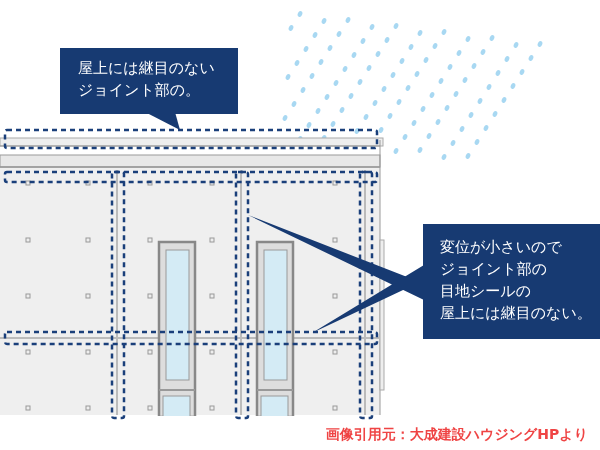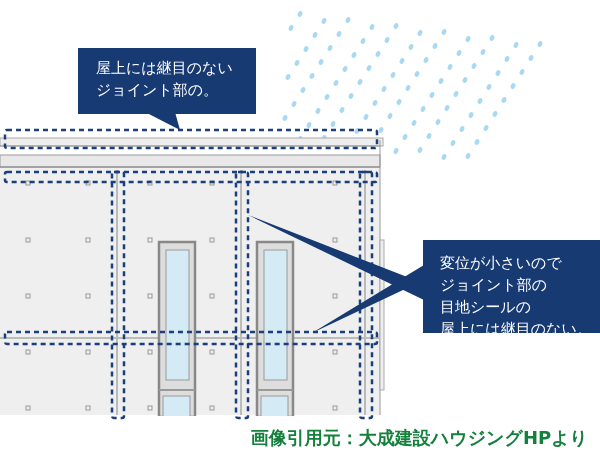--- a/index.html
+++ b/index.html
@@ -1,22 +1,22 @@
 <!DOCTYPE html>
 <html><head>
 <meta charset="utf-8">
 <style>
   html,body{margin:0;padding:0;background:#fff;}
   body{width:600px;height:450px;position:relative;overflow:hidden;font-family:"DejaVu Sans",sans-serif;}
   #diagram{position:absolute;left:0;top:0;width:600px;height:450px;}
   .callout{position:absolute;background:#173a72;color:#fff;font-size:15px;line-height:22px;padding:10px 14px;box-sizing:border-box;}
   .callout span{display:block;white-space:nowrap;}
-  #callout-roof{left:78px;top:48px;width:178px;height:66px;padding:9px 0 0 18px;}
-  #callout-joint{left:423px;top:240px;width:177px;height:93px;padding:12px 0 0 17px;}
-  #credit{position:absolute;right:12px;top:426px;font-size:18px;font-weight:bold;color:#15803d;white-space:nowrap;}
+  #callout-roof{left:60px;top:48px;width:178px;height:66px;padding:9px 0 0 18px;}
+  #callout-joint{left:423px;top:224px;width:177px;height:115px;padding:12px 0 0 17px;}
+  #credit{position:absolute;right:12px;top:426px;font-size:14px;font-weight:bold;color:#ef4444;white-space:nowrap;}
 </style>
 </head>
 <body>
 
 <svg id="diagram" viewBox="0 0 600 450" xmlns="http://www.w3.org/2000/svg">
 
   <g fill="#a8d8f2" id="rain">
       <ellipse cx="300" cy="14" rx="2.2" ry="3" transform="rotate(25 300 14)"></ellipse>
       <ellipse cx="291" cy="28" rx="2.2" ry="3" transform="rotate(25 291 28)"></ellipse>
       <ellipse cx="324" cy="21" rx="2.2" ry="3" transform="rotate(25 324 21)"></ellipse>

